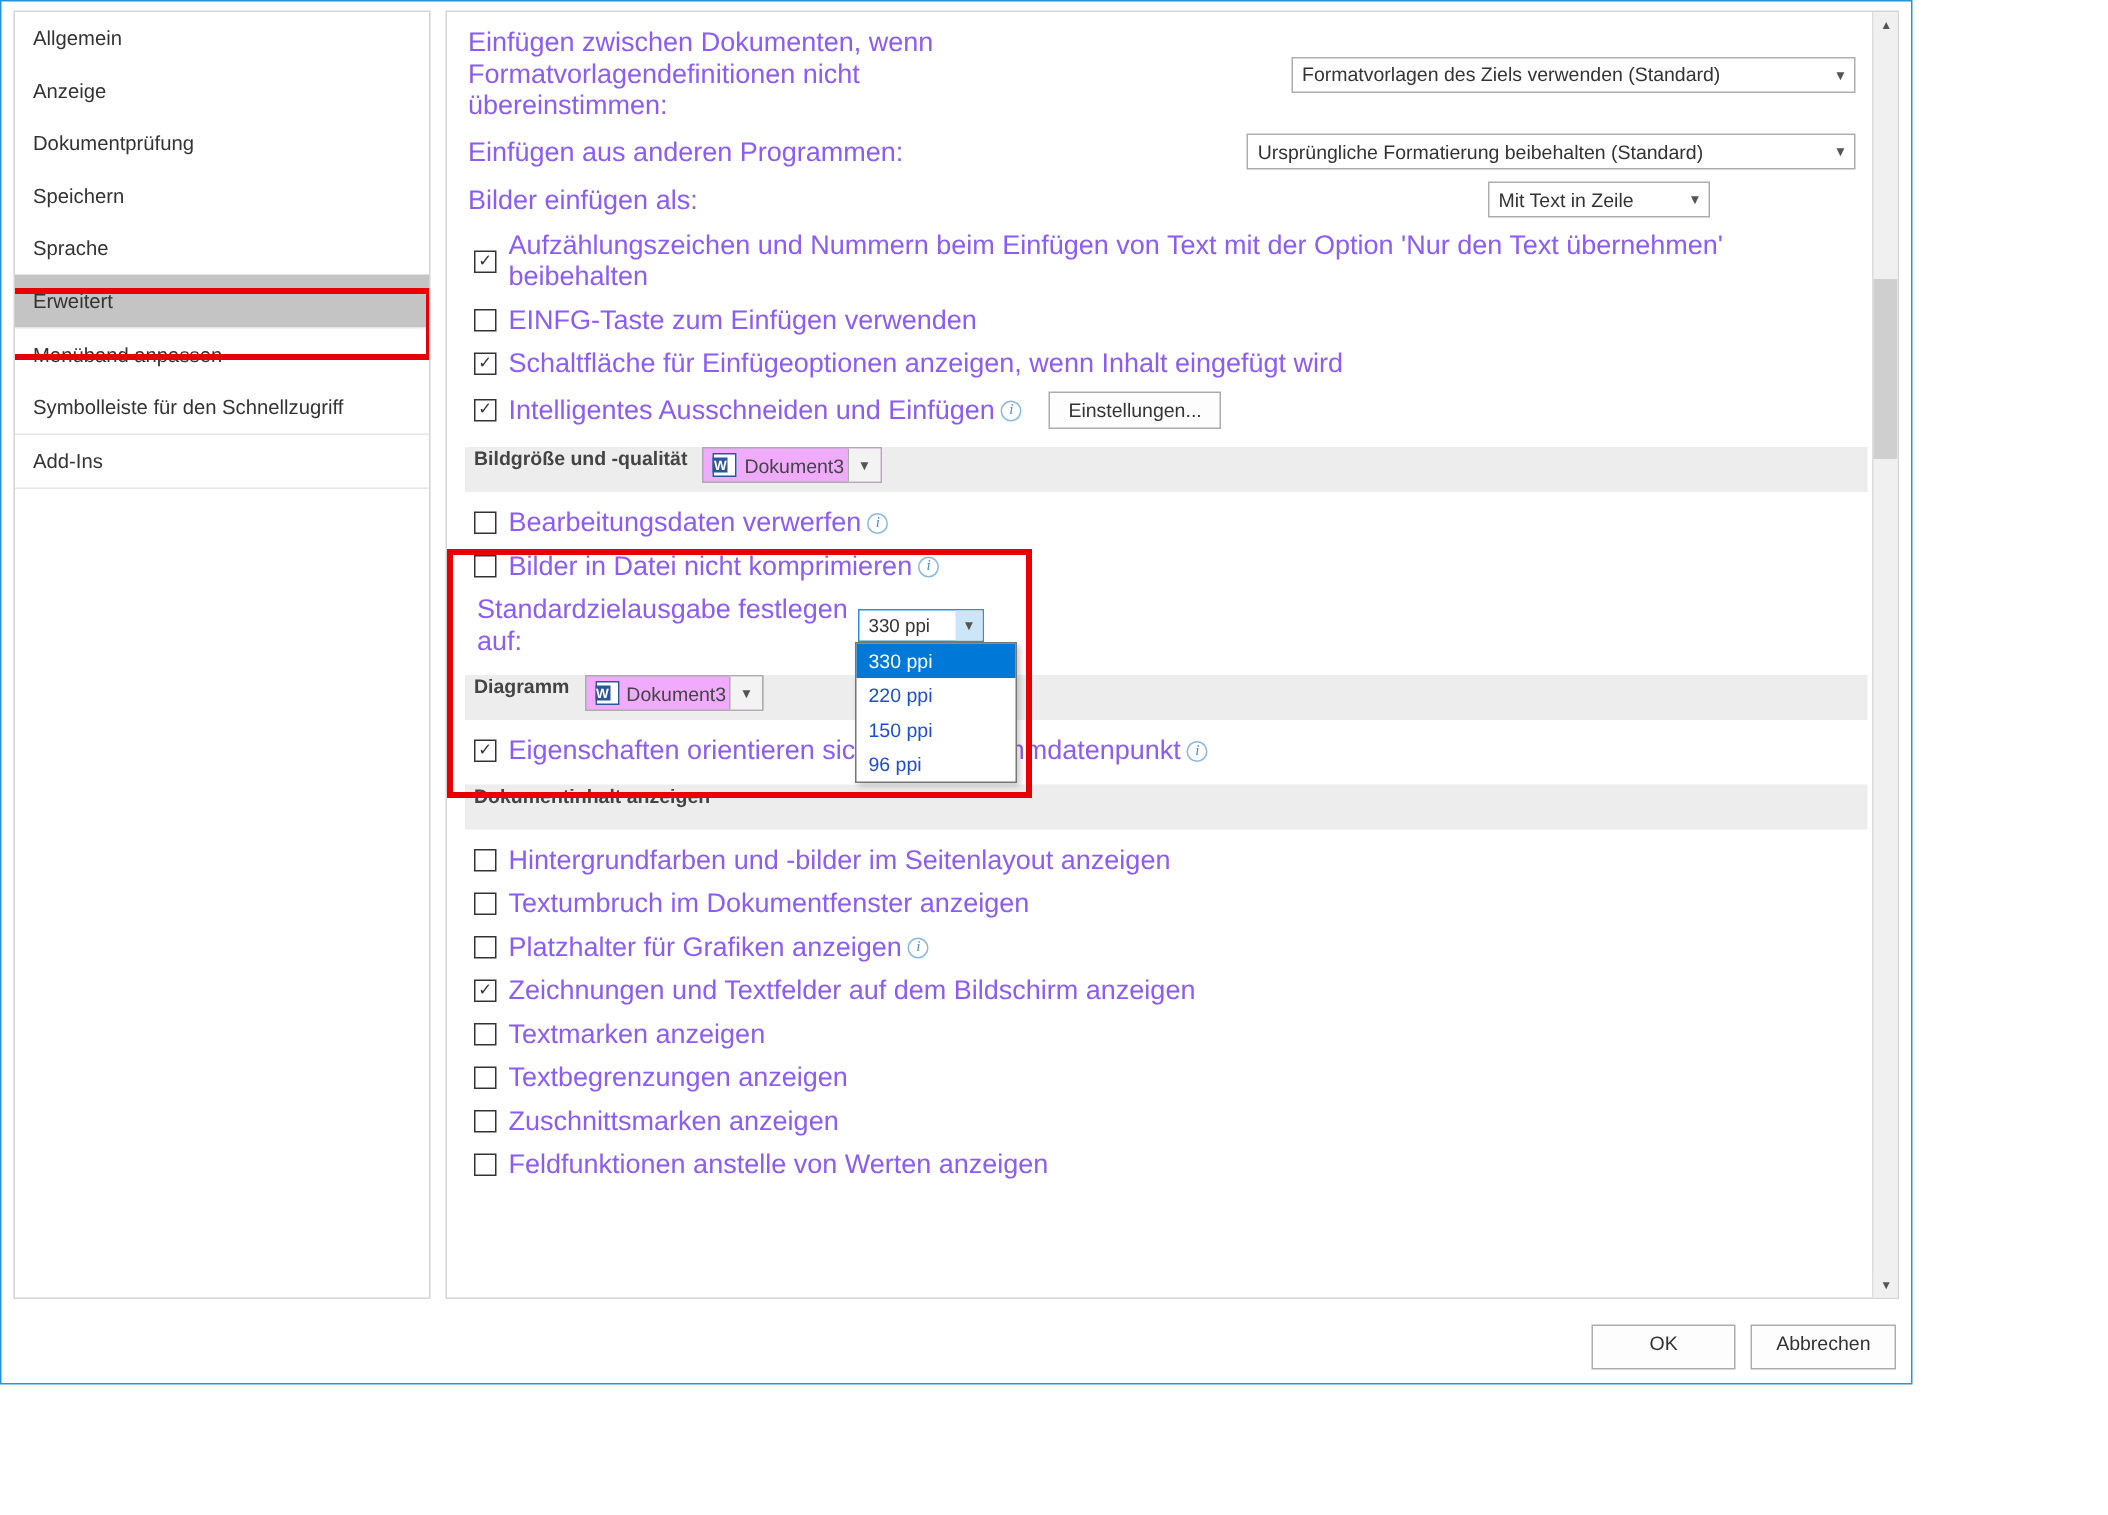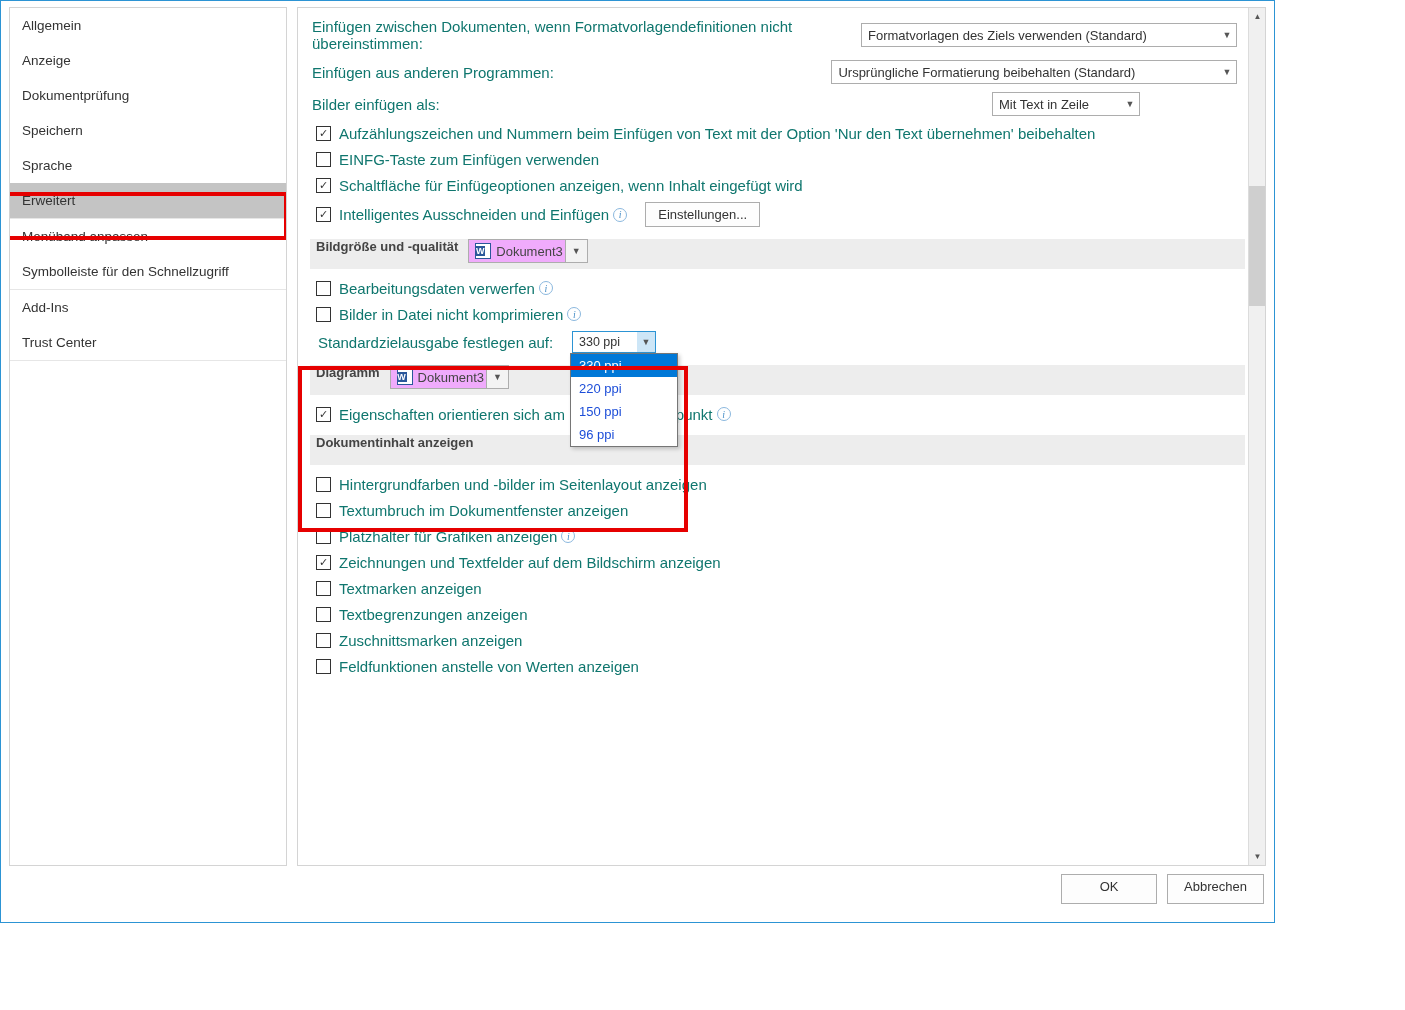--- a/index.html
+++ b/index.html
@@ -78,21 +78,21 @@
   }
   .vscroll .arrow.up { top: 0; }
   .vscroll .arrow.down { bottom: 0; }
   .vscroll .thumb {
     position: absolute; left: 0; right: 0; background: #cfcfcf;
     top: 178px; height: 120px;
   }
 
   
   .row { display: flex; align-items: center; padding: 4px 0; min-height: 26px; position: relative; }
-  .row .label { font-size: 15px; color: #0f766e; }
+  .row .label { font-size: 18px; color: #8b5cf6; }
   .row.with-select { }
 
   .lbl-left { width: 520px; padding-right: 8px; }
   .right-sel { margin-left: auto; margin-right: 6px; }
 
   .combobox {
     display: inline-flex; align-items: center; border: 1px solid #adadad;
     background: #fff; height: 24px; position:relative; padding: 0 22px 0 6px;
     font-size: 13px; color:#333;
   }
@@ -185,21 +185,21 @@
   }
   .red-content {
     position:absolute;
     border: 4px solid #e60000;
     pointer-events: none;
     z-index: 20;
   }
 
   .footer {
     height: 48px;
-    display:flex; align-items:flex-start; justify-content:flex-end;
+    display:flex; align-items:center; justify-content:flex-end;
     padding: 0 10px; gap:10px;
   }
   .indent   { padding-left: 22px; }
 
   .open-dd-wrap { position:relative; display:inline-block; }
   .combobox.open { border-color:#2c94d4; }
   .combobox.open .caret { background:#cde6f7; }
 
 </style>
 </head>
@@ -218,21 +218,20 @@
         <div class="item">Speichern</div>
         <div class="item">Sprache</div>
         <div class="item selected">Erweitert</div>
       </div>
       <div class="group">
         <div class="item">Menüband anpassen</div>
         <div class="item">Symbolleiste für den Schnellzugriff</div>
       </div>
       <div class="group">
         <div class="item">Add-Ins</div>
-        <div class="item">Trust Center</div>
       </div>
 
       <div class="red-sidebar" style="left:-4px; top:184px; width:282px; height:48px;"></div>
     </div>
 
     <div class="content">
       <div class="vscroll">
         <div class="arrow up">▲</div>
         <div class="thumb"></div>
         <div class="arrow down">▼</div>

